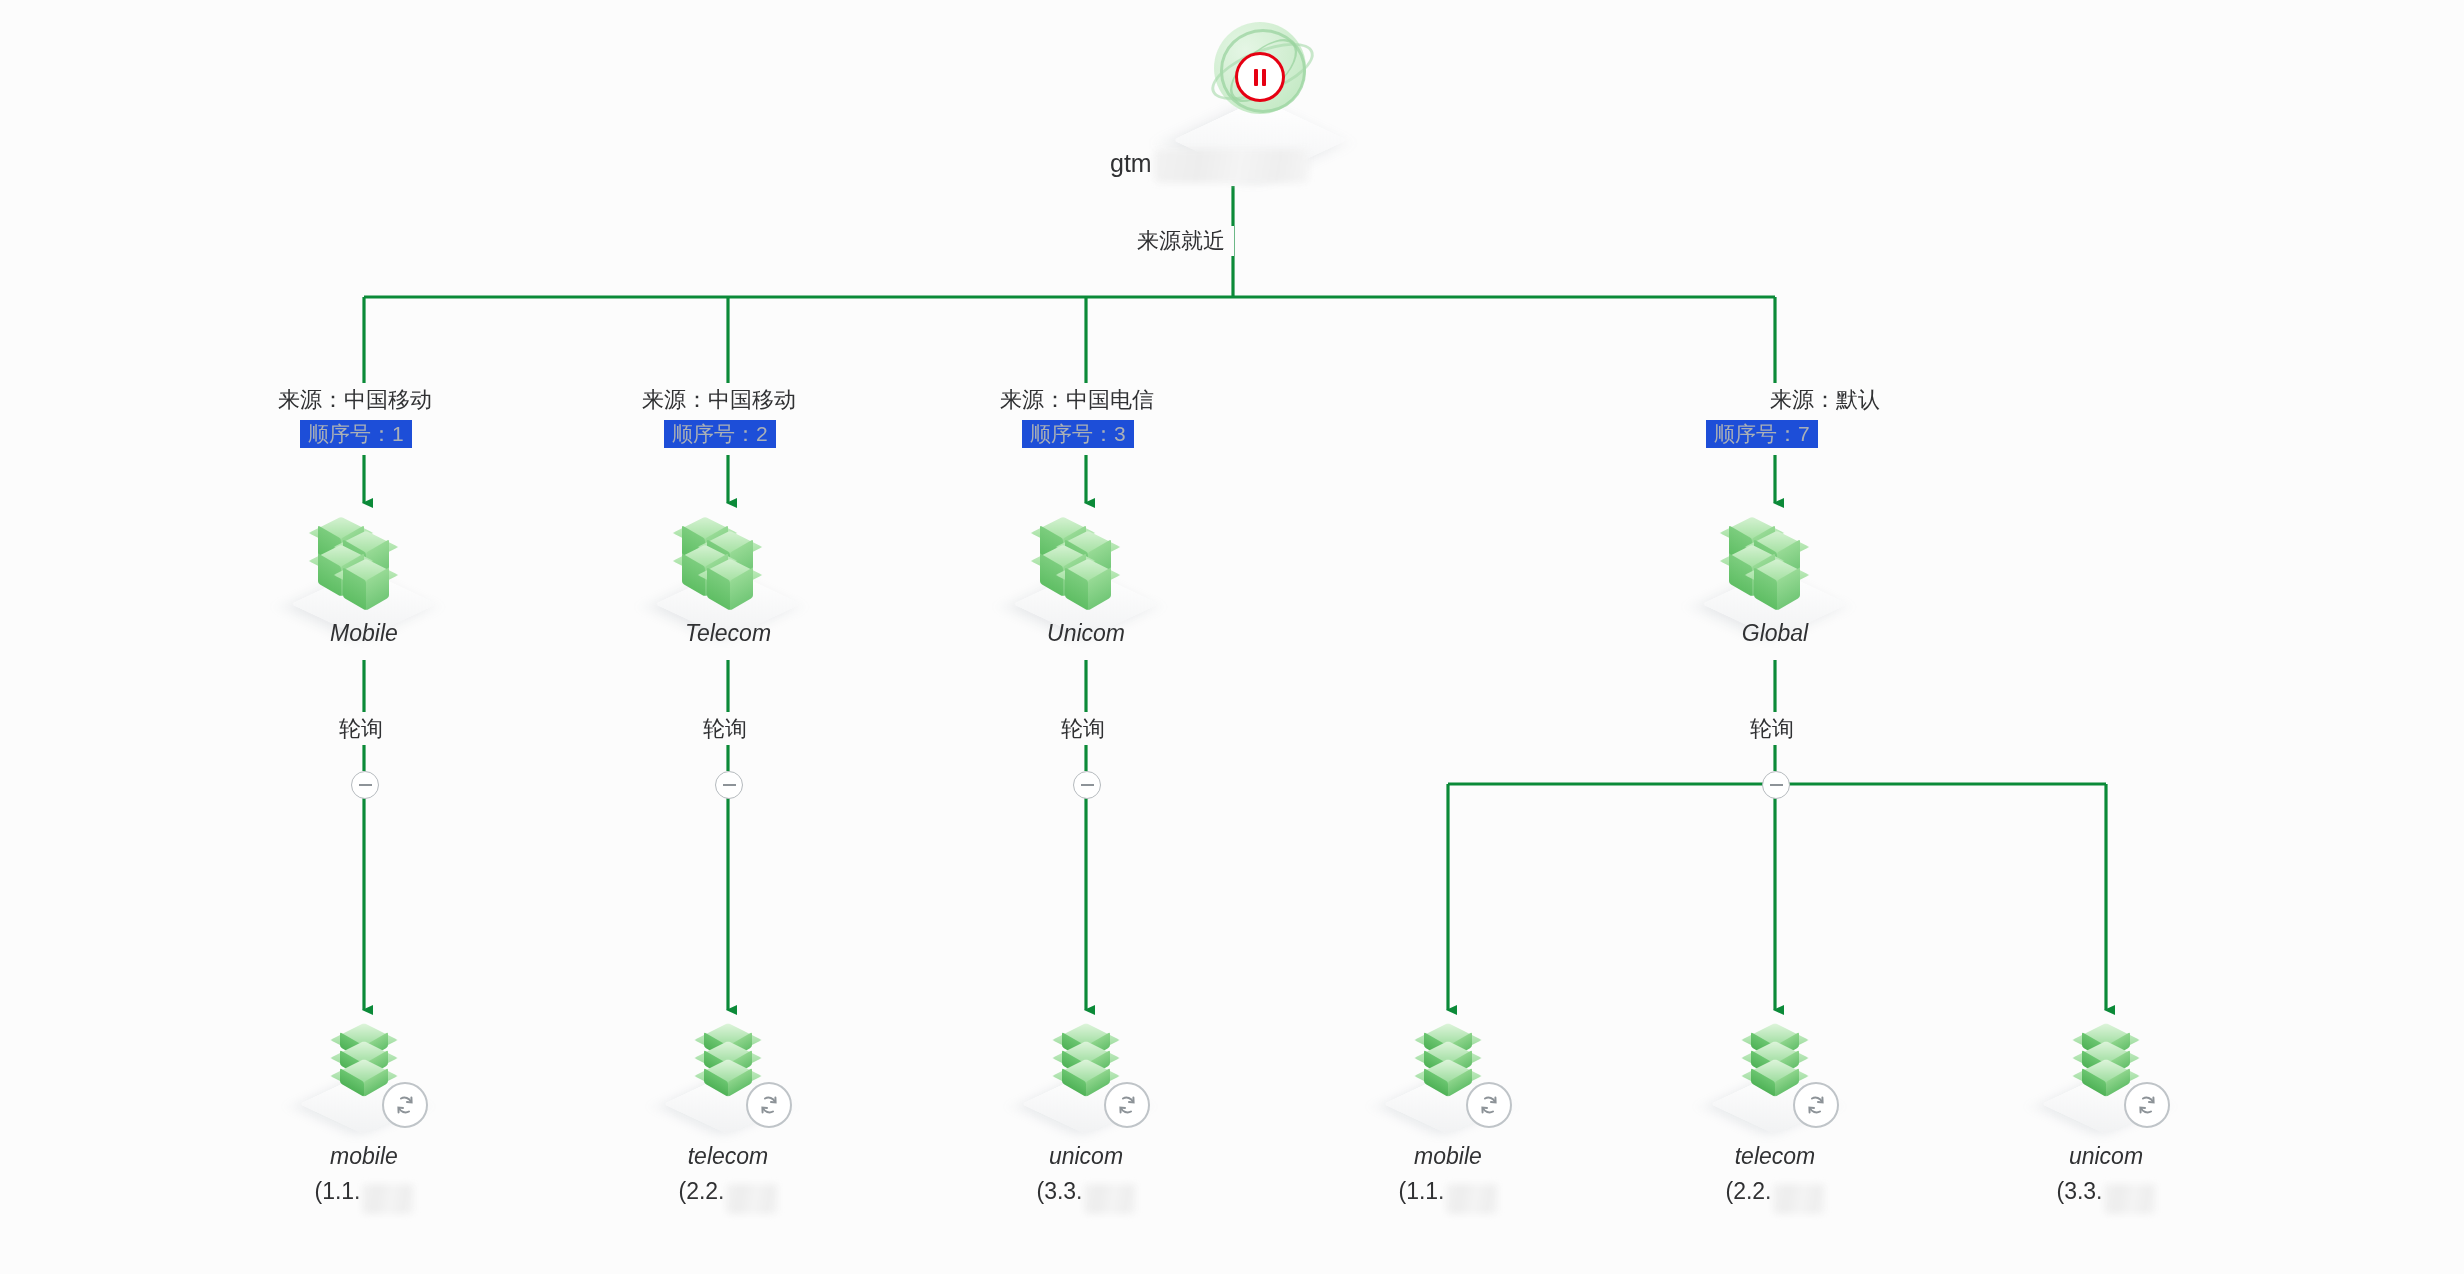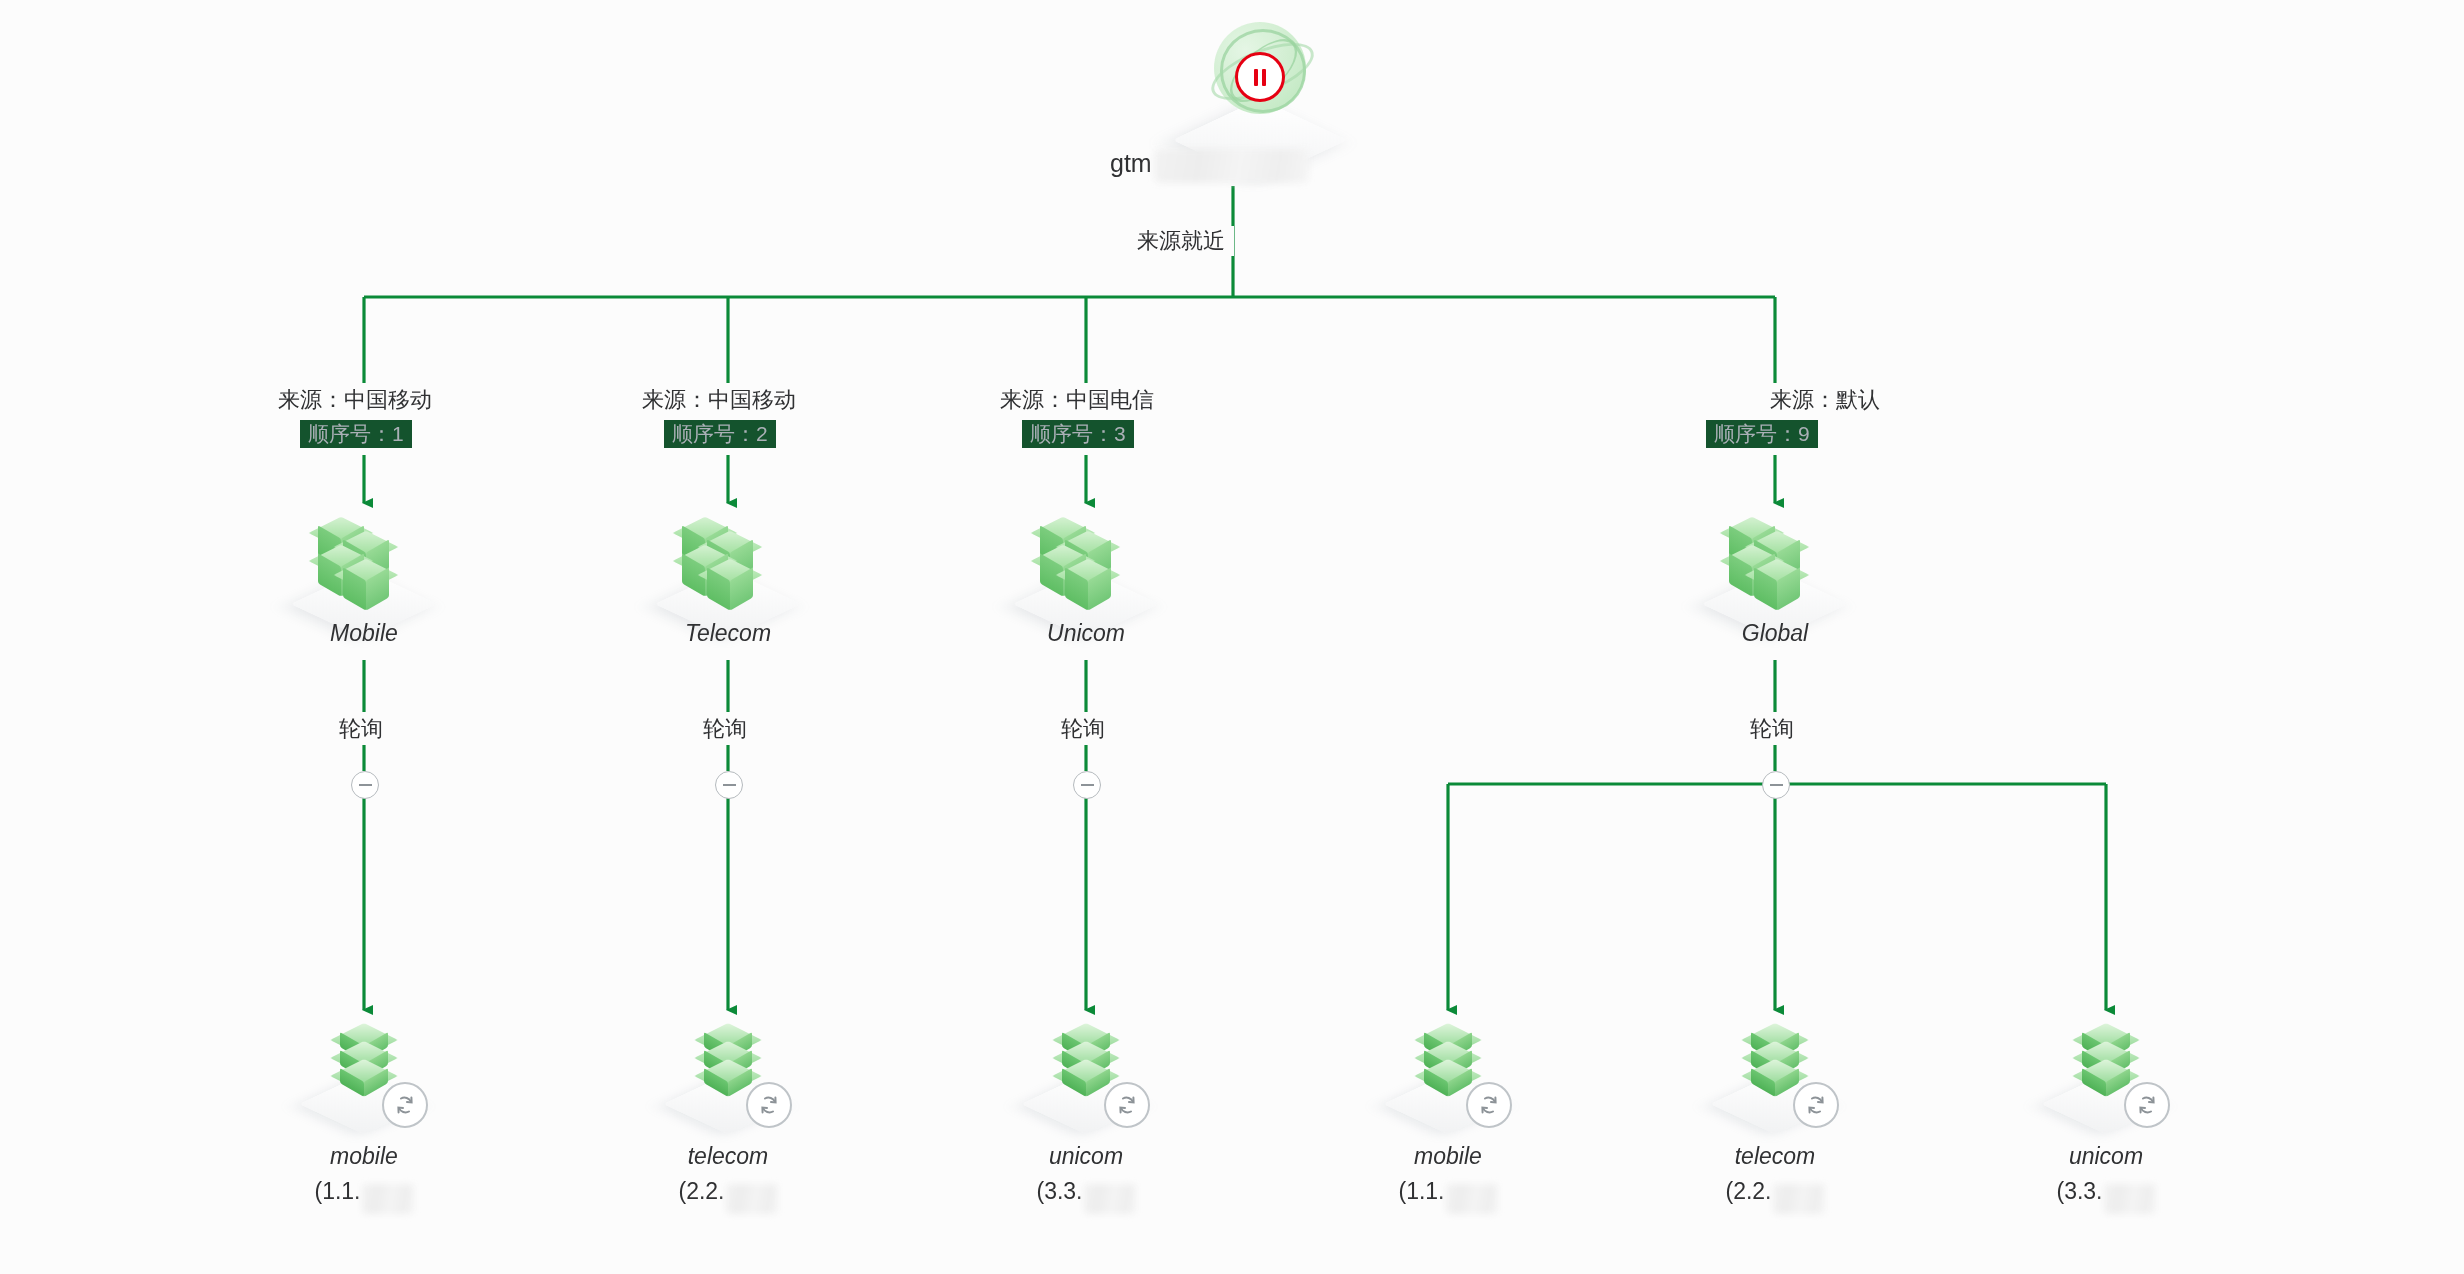--- a/index.html
+++ b/index.html
@@ -67,21 +67,21 @@
   .edge-label {
     position: absolute; font-size: 22px; color: #303133; white-space: nowrap;
     background: #fcfcfc; padding: 0 9px;
   }
   .branch-title {
     position: absolute; font-size: 22px; color: #303133; white-space: nowrap;
     background: #fcfcfc; padding: 0 8px;
   }
   .branch-sub {
     position: absolute; font-size: 21px; color: #aab0b6; white-space: nowrap;
-    background: #14532d; padding: 0 8px;
+    background: #1d4ed8; padding: 0 8px;
   }
 
   
   .cluster-wrap { position:absolute; width:150px; height:110px; }
   .cluster-plate {
     position:absolute; left:50%; top:52px; width:104px; height:104px;
     transform: translateX(-50%) rotateX(62deg) rotateZ(45deg);
     background: linear-gradient(145deg,#ffffff,#f1f2f3);
     border-radius: 7px;
     box-shadow: 0 9px 20px rgba(150,160,170,0.20);
@@ -400,21 +400,21 @@
           <path d="M5.6 19.4 L5.4 14.6 L10 15"></path>
       </svg>
     </div>
   </div>
   <div class="node-label" style="left:986px; top:1143px; width:200px;">unicom</div>
   <div class="node-ip" style="left:986px; top:1178px; width:200px;">
     <span>(3.3.</span><span class="redact ip"></span>
   </div>
 
   <div class="branch-title" style="left:1762px; top:385px;">来源：默认</div>
-  <div class="branch-sub" style="left:1706px; top:420px;">顺序号：9</div>
+  <div class="branch-sub" style="left:1706px; top:420px;">顺序号：7</div>
   <div class="cluster-wrap" style="left:1700px; top:500px;">
     <div class="cluster-plate"></div>
     <div class="cube" style="left:29px; top:10px;">
         <div class="top"></div>
         <div class="left"></div>
         <div class="right"></div>
       </div>
     <div class="cube" style="left:54px; top:24px;">
         <div class="top"></div>
         <div class="left"></div>

